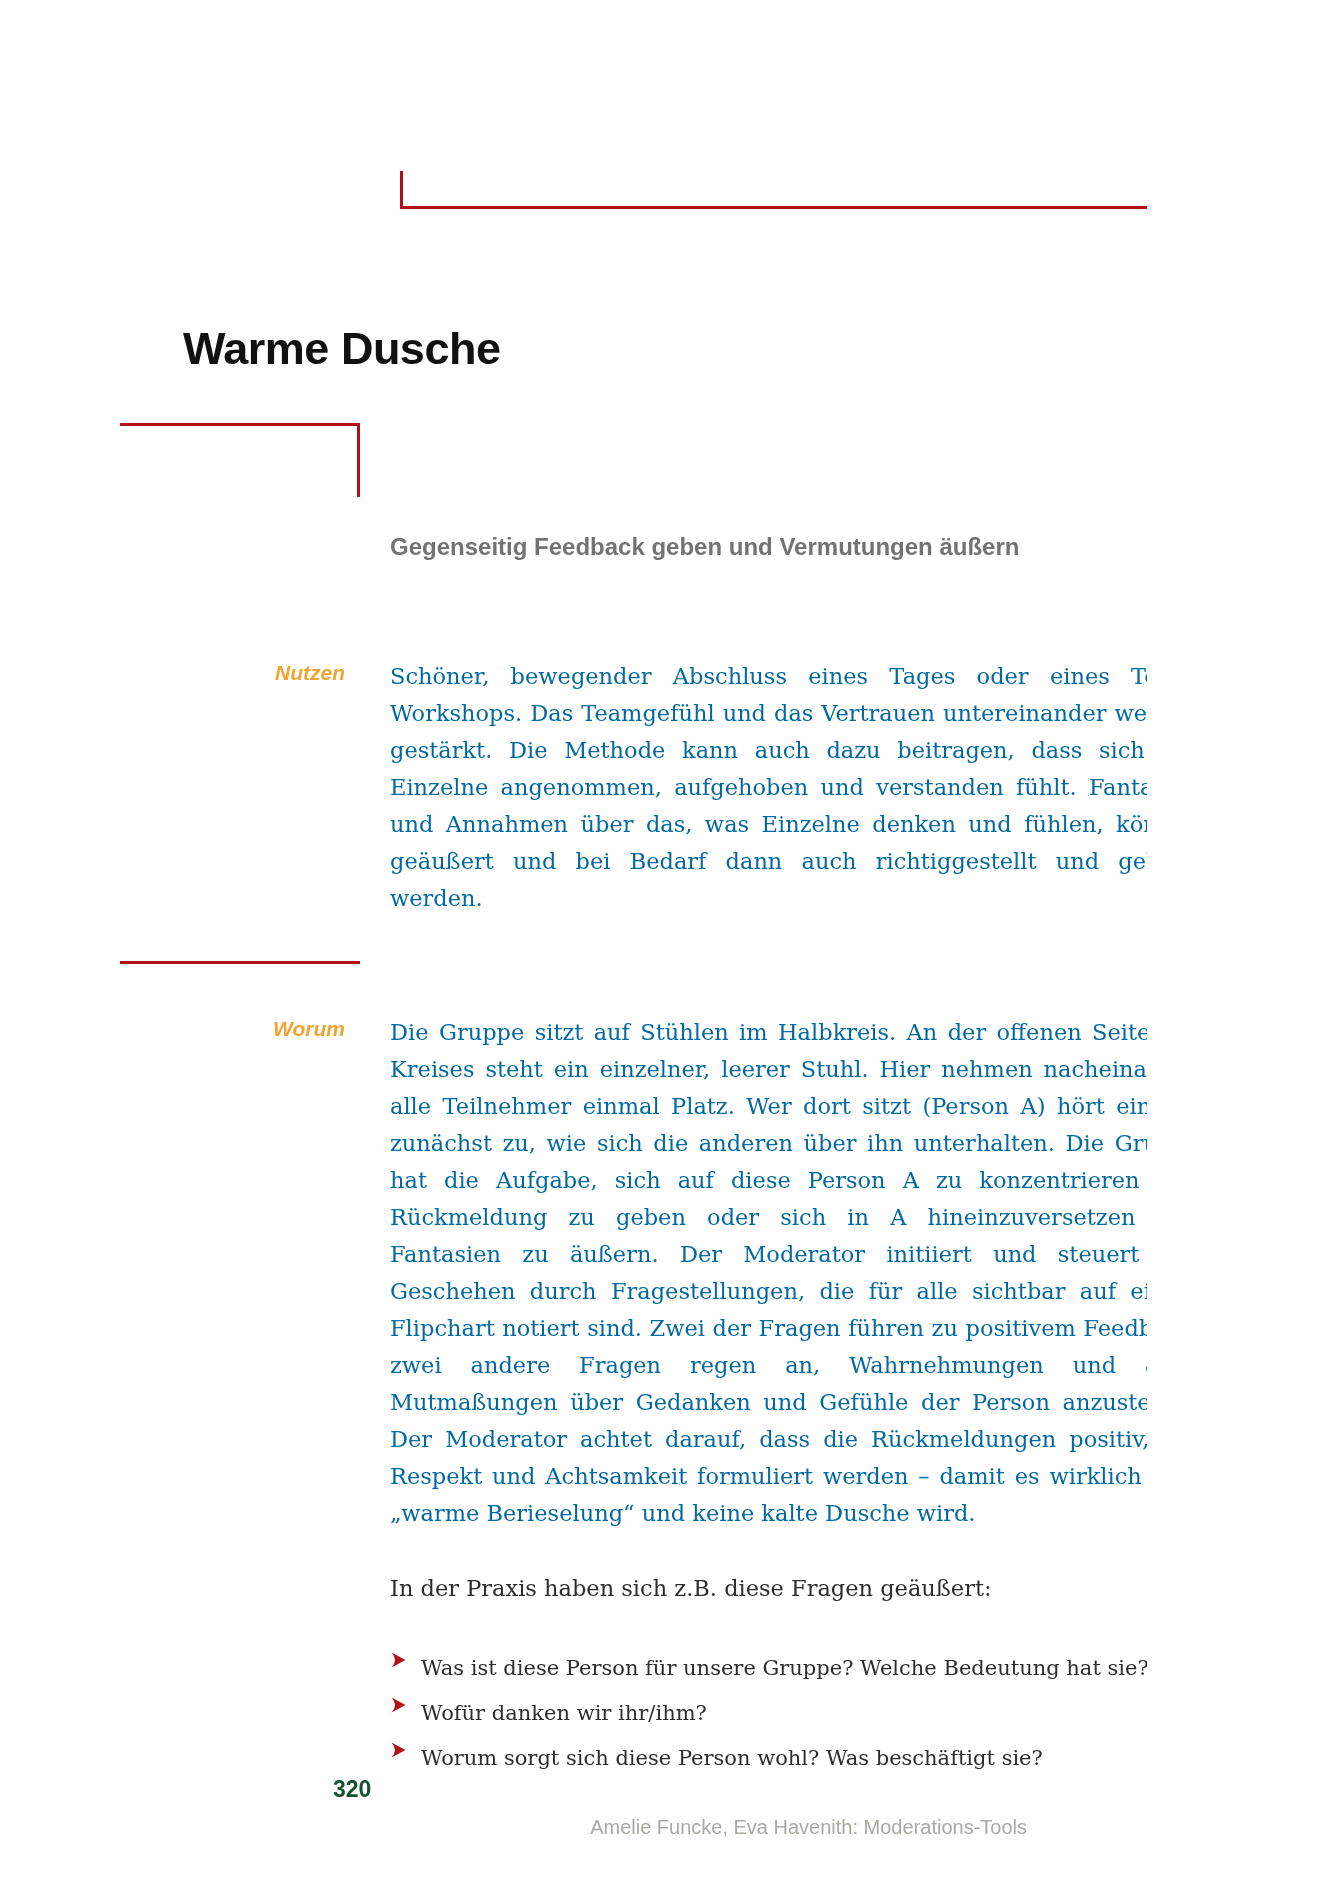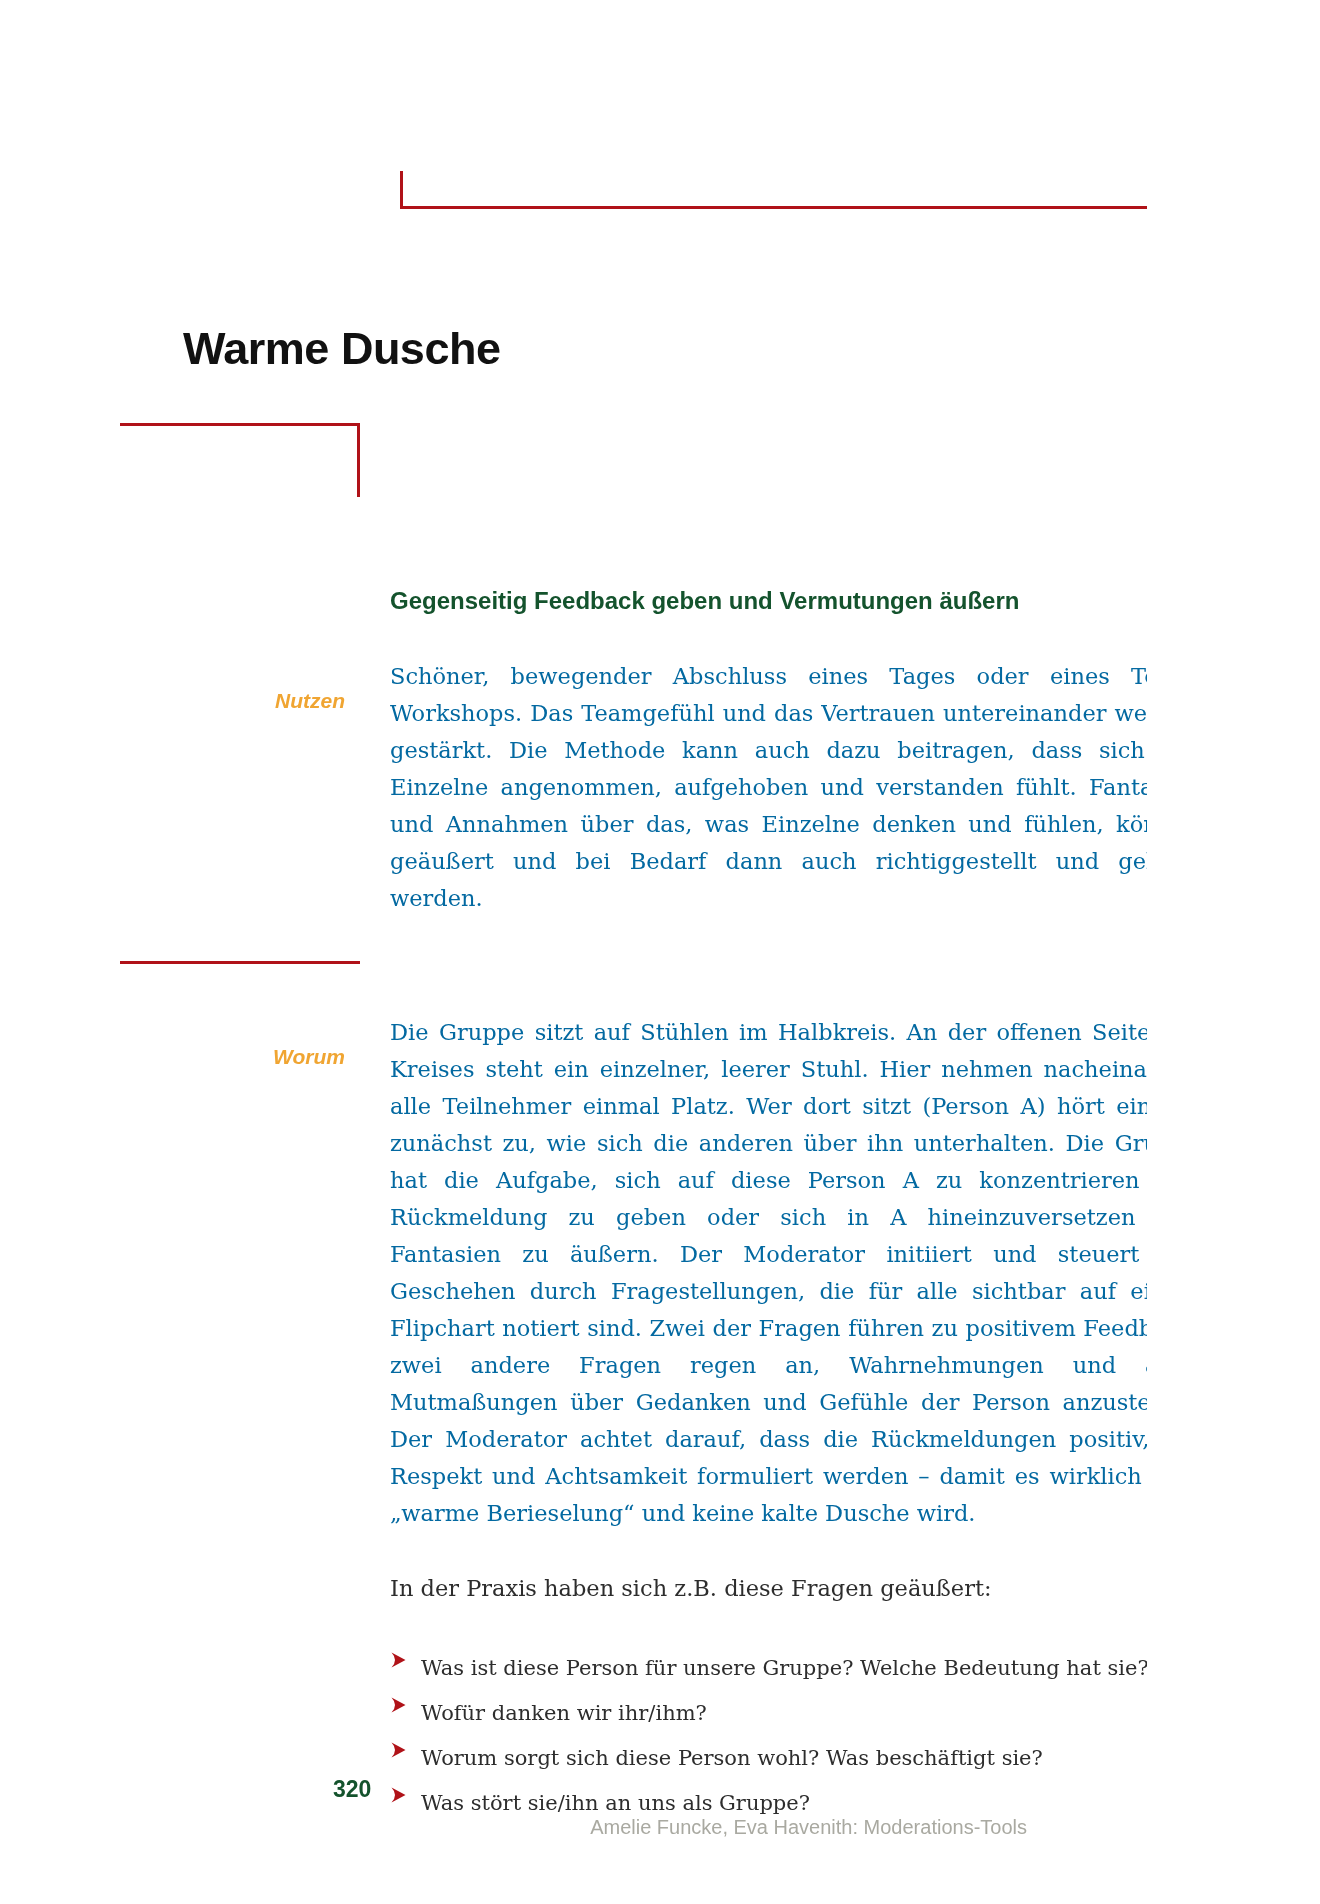--- a/index.html
+++ b/index.html
@@ -21,36 +21,36 @@
   .corner-rule-v   { left: 357px; top: 423px; width: 3px;  height: 74px; }
 
   
   .title {
     position: absolute; left: 183px; top: 296px;
     font-family: "Liberation Sans", sans-serif;
     font-weight: bold; font-size: 45px; line-height: 1;
     letter-spacing: -0.5px; color: #111111;
   }
   .subtitle {
-    position: absolute; left: 390px; top: 567px;
+    position: absolute; left: 390px; top: 513px;
     font-family: "Liberation Sans", sans-serif;
     font-weight: bold; font-size: 24px; line-height: 1.2;
-    color: #14532d;
+    color: #737373;
   }
 
   
   .content { position: absolute; left: 390px; top: 658px; width: 810px; }
 
   .section { position: relative; }
   .margin-label {
     position: absolute; left: -270px; top: 3px; width: 225px;
     text-align: right;
     font-family: "Liberation Sans", sans-serif;
     font-style: italic; font-weight: bold;
-    font-size: 21px; color: #f0a532; margin-top: 28px;
+    font-size: 21px; color: #f0a532;
   }
   .para {
     font-size: 22.5px; line-height: 37px;
     text-align: justify; hyphens: auto;
     color: #0369a1;
   }
 
   .divider {
     margin-left: -270px; margin-top: 44px; margin-bottom: 50px;
     width: 240px; height: 3px; background: #b01218;
@@ -129,28 +129,20 @@
 
         <div class="q-row">
           <span class="q-marker">
             <svg width="16" height="16" viewBox="0 0 16 16" aria-hidden="true">
               <path d="M1.5,0.5 Q8.5,8 1.5,15.5 L15.5,8 Z" fill="#b01218"></path>
             </svg>
           </span>
           <span class="q-text">Worum sorgt sich diese Person wohl? Was beschäftigt sie?</span>
         </div>
 
-        <div class="q-row">
-          <span class="q-marker">
-            <svg width="16" height="16" viewBox="0 0 16 16" aria-hidden="true">
-              <path d="M1.5,0.5 Q8.5,8 1.5,15.5 L15.5,8 Z" fill="#b01218"></path>
-            </svg>
-          </span>
-          <span class="q-text">Was stört sie/ihn an uns als Gruppe?</span>
-        </div>
       </div>
 
   </div>
 
   <div class="footer-page">320</div>
   <div class="footer-credit">Amelie Funcke, Eva Havenith: Moderations-Tools</div>
 
 </div>
 
 </body></html>

